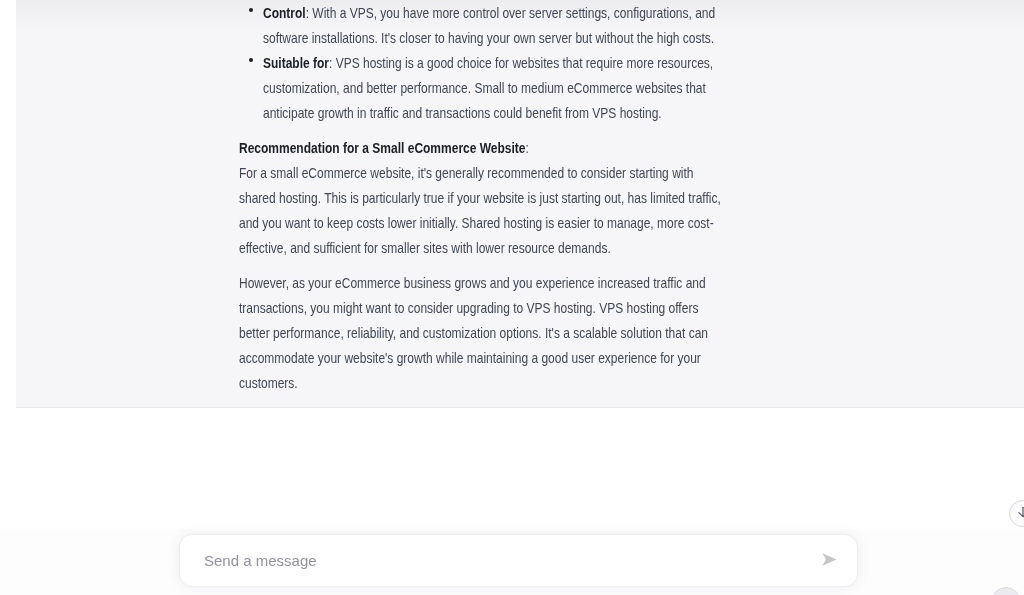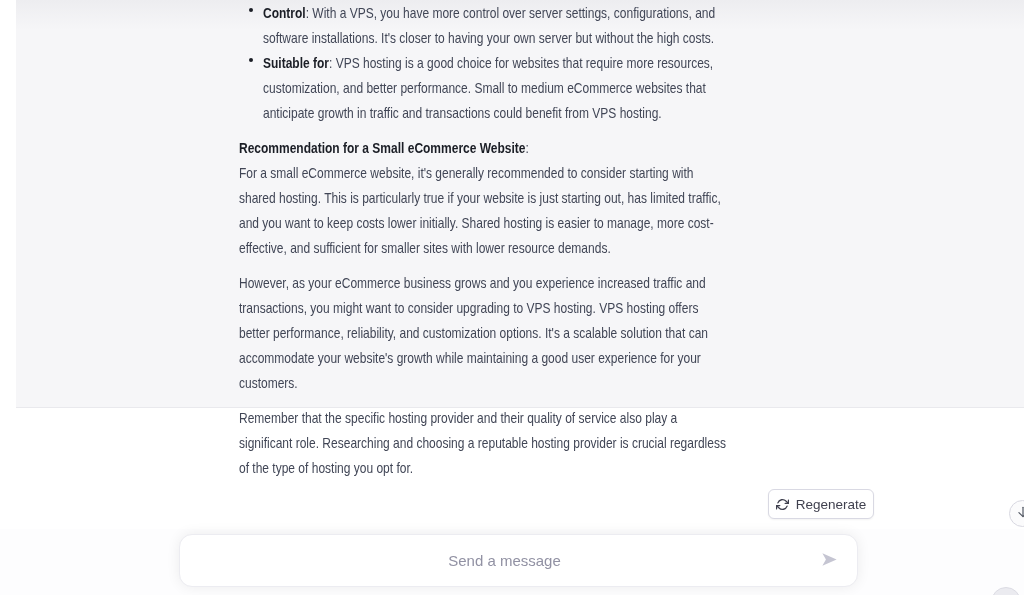--- a/index.html
+++ b/index.html
@@ -75,21 +75,20 @@
     border-radius:13px;
     box-shadow:0 0 14px rgba(0,0,0,0.07);
   }
   .composer input {
     width:100%; height:100%;
     border:none; outline:none; background:transparent;
     padding:0 52px 0 24px;
     font-family:"Liberation Sans", sans-serif;
     font-size:15px; color:#343541;
     border-radius:13px;
-    text-align:center;
   }
   .composer input::placeholder { color:#9191a3; opacity:1; }
   .send-btn {
     position:absolute; right:12px; top:50%; transform:translateY(-50%);
     width:32px; height:32px;
     background:transparent; border:none;
     display:flex; align-items:center; justify-content:center;
     cursor:pointer;
   }
 
@@ -130,38 +129,23 @@
     </div>
 
     <div class="para">
       <div class="line">However, as your eCommerce business grows and you experience increased traffic and</div>
       <div class="line">transactions, you might want to consider upgrading to VPS hosting. VPS hosting offers</div>
       <div class="line">better performance, reliability, and customization options. It's a scalable solution that can</div>
       <div class="line">accommodate your website's growth while maintaining a good user experience for your</div>
       <div class="line">customers.</div>
     </div>
 
-    <div class="para">
-      <div class="line">Remember that the specific hosting provider and their quality of service also play a</div>
-      <div class="line">significant role. Researching and choosing a reputable hosting provider is crucial regardless</div>
-      <div class="line">of the type of hosting you opt for.</div>
-    </div>
 
   </div>
 
-  <button class="regen">
-    <span>
-      <svg width="13" height="13" viewBox="0 0 24 24" fill="none" stroke="#40414f" stroke-width="2.4" stroke-linecap="round" stroke-linejoin="round">
-        <polyline points="23 4 23 10 17 10"></polyline>
-        <polyline points="1 20 1 14 7 14"></polyline>
-        <path d="M3.51 9a9 9 0 0 1 14.85-3.36L23 10M1 14l4.64 4.36A9 9 0 0 0 20.49 15"></path>
-      </svg>
-    </span>
-    <span>Regenerate</span>
-  </button>
 
   <button class="scroll-btn">
     <span>
       <svg width="14" height="14" viewBox="0 0 24 24" fill="none" stroke="#4f5560" stroke-width="2" stroke-linecap="round" stroke-linejoin="round">
         <line x1="12" y1="4" x2="12" y2="19"></line>
         <polyline points="5 13 12 20 19 13"></polyline>
       </svg>
     </span>
   </button>
 </div>

